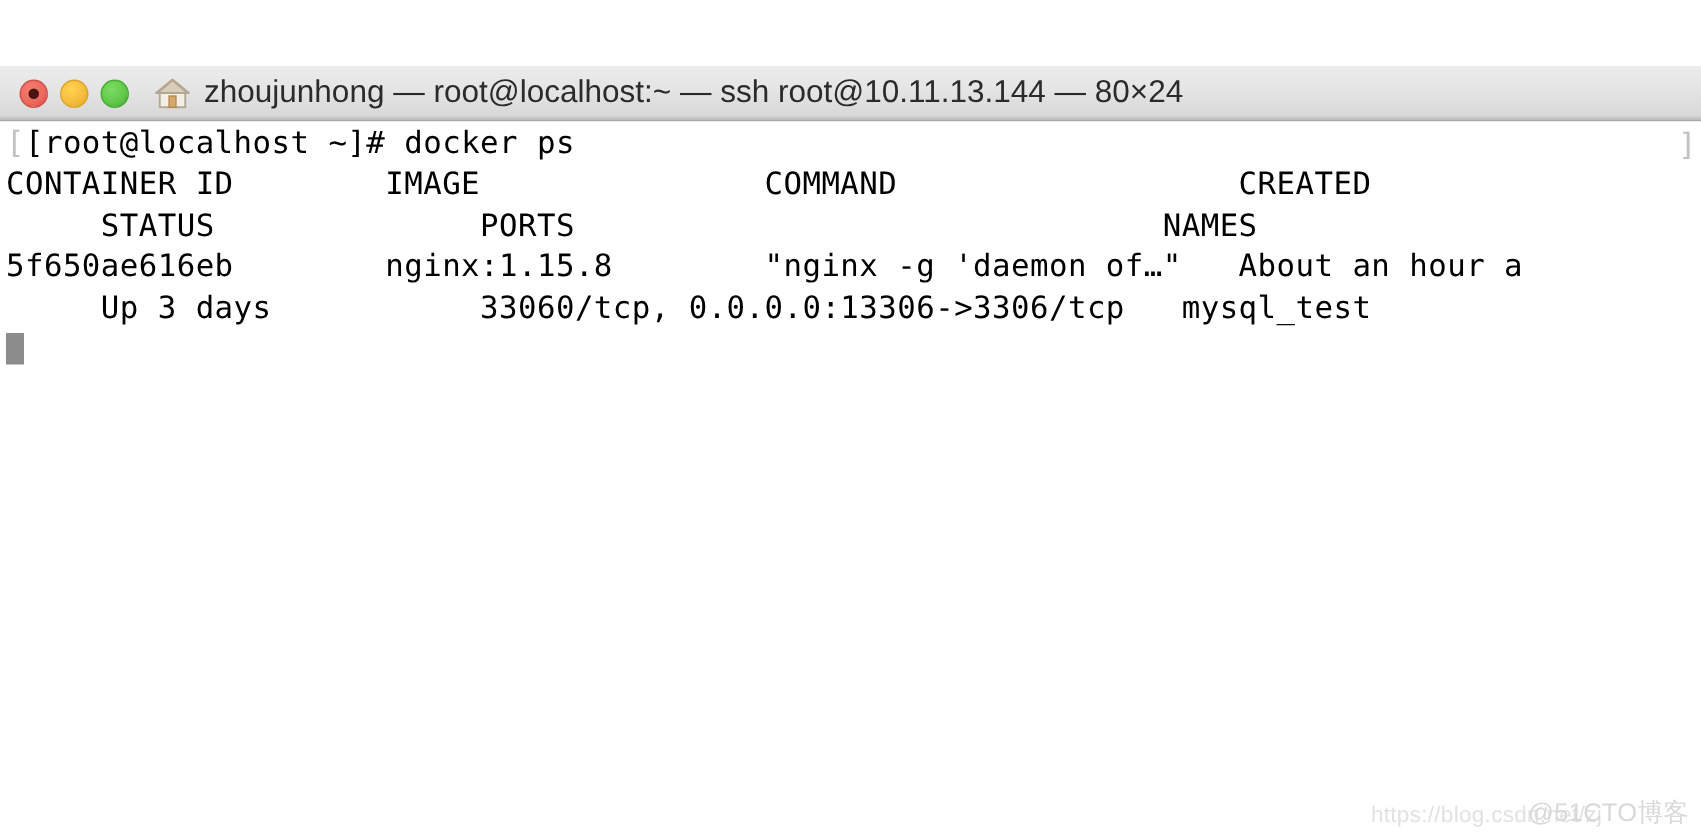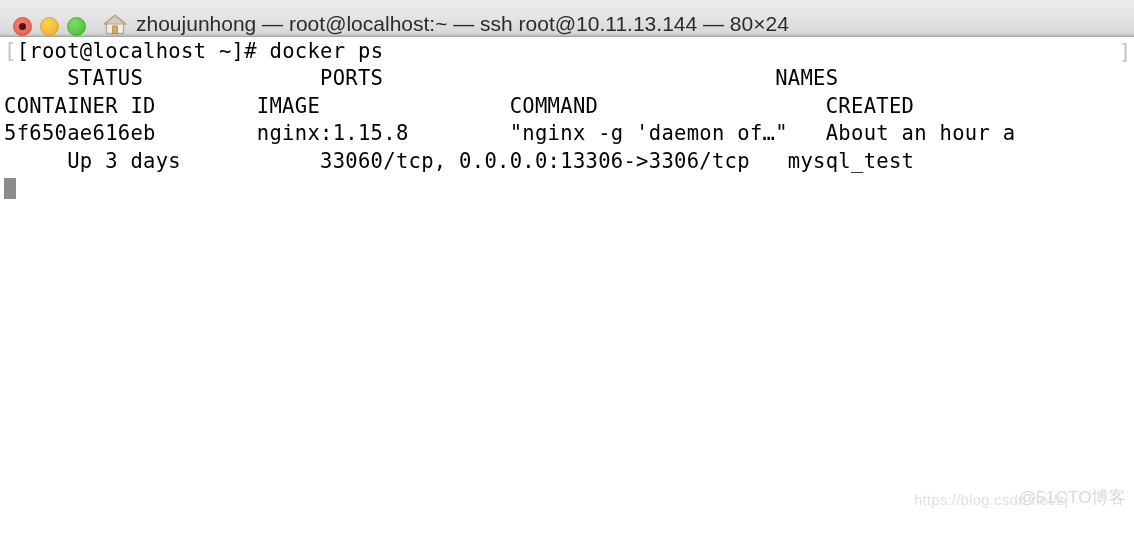--- a/index.html
+++ b/index.html
@@ -22,22 +22,23 @@
     overflow: hidden;
   }
 
   
   #titlebar {
     position: relative;
     height: 37px;
     background: linear-gradient(to bottom, #ececec 0%, #e4e4e4 48%, #d8d8d8 92%, #b9b9b9 100%);
     border-bottom: 1px solid #a9a9a9;
     display: flex;
-    align-items: flex-end;
+    align-items: center;
     box-sizing: border-box;
+    margin-top: 44px;
   }
 
   #traffic-lights {
     display: flex;
     align-items: center;
     gap: 8px;
     margin-left: 13px;
   }
   .tl {
     width: 19px;
@@ -185,23 +186,23 @@
     </div>
 
   </div>
 
   <div id="terminal">
 
     <div id="term-lines">
 
       <div class="line"><span class="ghost">[</span><span>[root@localhost ~]# docker ps</span></div>
 
+      <div class="line">CONTAINER ID        IMAGE               COMMAND                  CREATED</div>
+
       <div class="line">     STATUS              PORTS                               NAMES</div>
-
-      <div class="line">CONTAINER ID        IMAGE               COMMAND                  CREATED</div>
 
       <div class="line">5f650ae616eb        nginx:1.15.8        "nginx -g 'daemon of…"   About an hour a</div>
 
 
 
       <div class="line">     Up 3 days           33060/tcp, 0.0.0.0:13306-&gt;3306/tcp   mysql_test</div>
 
       <div class="line"><span class="cursor"></span></div>
 
       <div class="edge-bracket">]</div>

